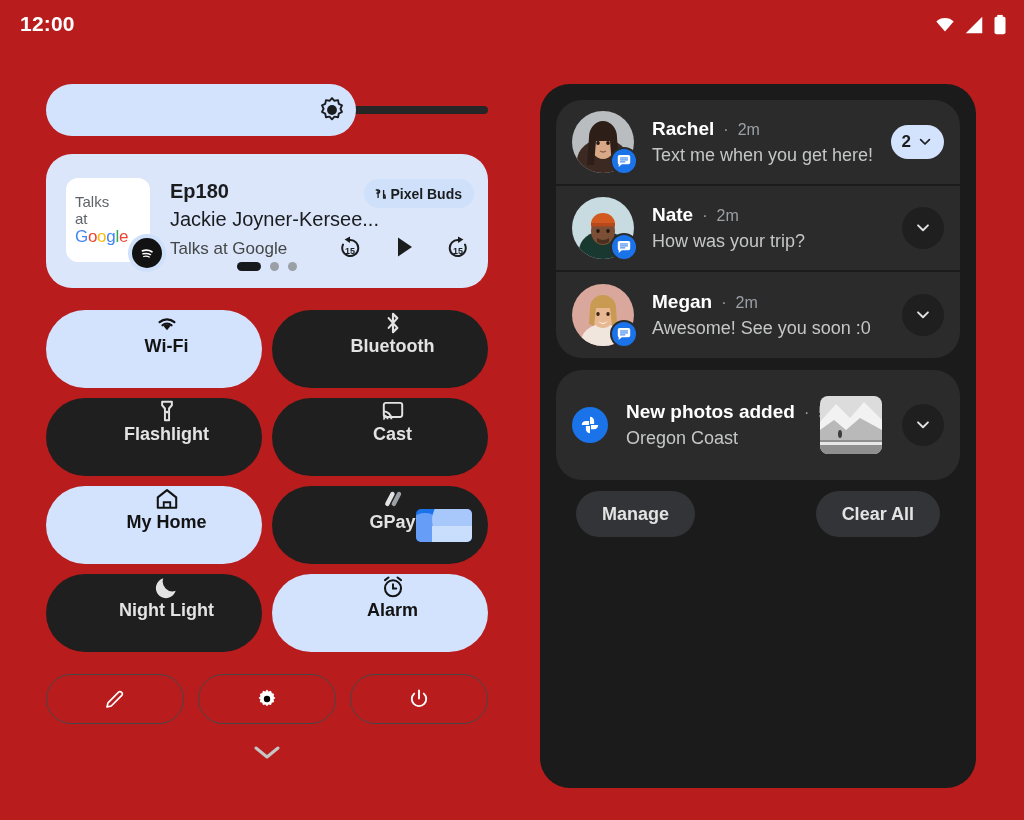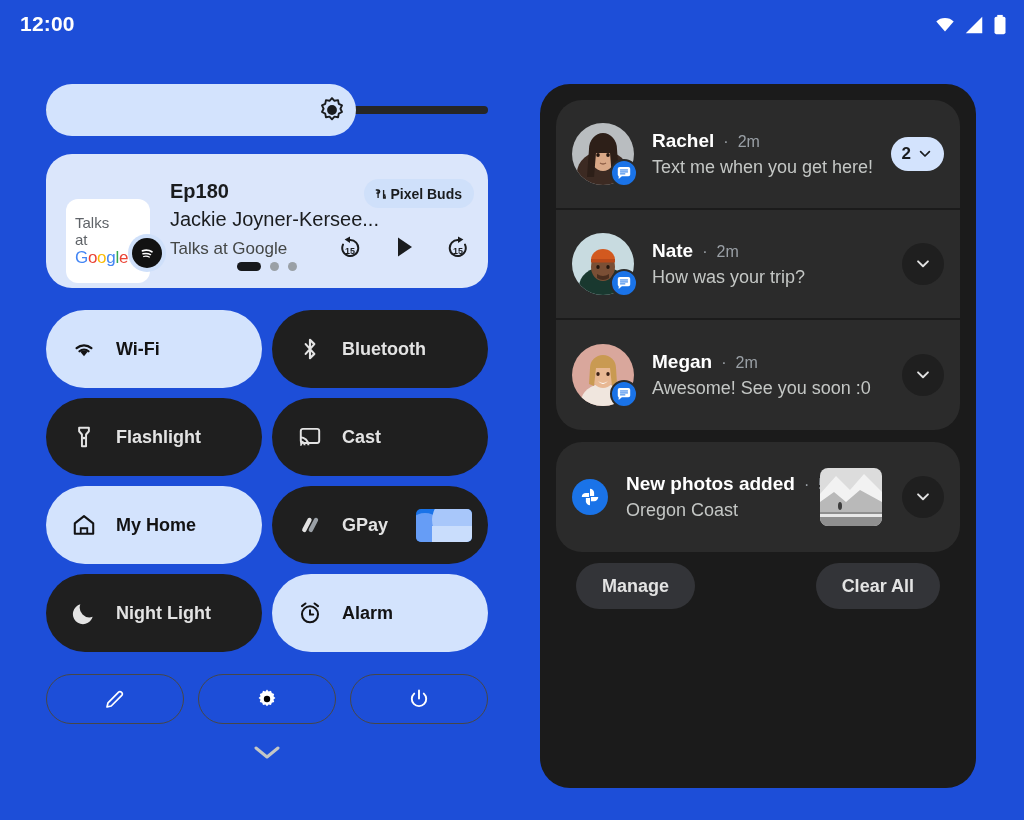--- a/index.html
+++ b/index.html
@@ -2,21 +2,21 @@
 <html><head>
 <meta charset="utf-8">
 <style>
   * { box-sizing: border-box; margin: 0; padding: 0; }
   html, body {
     width: 1024px; height: 820px;
     background: #000000;
     font-family: "Liberation Sans", sans-serif;
     overflow: hidden;
   }
-  #root { position: relative; width: 1024px; height: 820px; background: #1d4ed8; }
+  #root { position: relative; width: 1024px; height: 820px; background: #b91c1c; }
 
   
   .statusbar { position: absolute; top: 0; left: 0; width: 1024px; height: 52px; }
   .sb-clock {
     position: absolute; left: 20px; top: 12px;
     color: #ffffff; font-size: 21px; font-weight: 700; letter-spacing: .2px;
   }
   .sb-icons { position: absolute; right: 16px; top: 14px; display: flex; align-items: center; gap: 7px; }
 
   
@@ -35,21 +35,21 @@
   .bright-icon { position: absolute; left: 272px; top: 12px; width: 28px; height: 28px; }
 
   
   .media-card {
     position: relative; margin-top: 18px; width: 442px; height: 134px;
     background: #dbe6fb; border-radius: 26px;
   }
   .media-art {
     position: absolute; left: 20px; top: 24px; width: 84px; height: 84px;
     background: #ffffff; border-radius: 12px;
-    display: flex; flex-direction: column; justify-content: center; padding-left: 9px; margin-top: 21px;
+    display: flex; flex-direction: column; justify-content: center; padding-left: 9px;
   }
   .art-l1, .art-l2 { color: #5f6368; font-size: 15px; line-height: 17px; font-weight: 400; }
   .g-logo { font-size: 17px; font-weight: 500; line-height: 20px; letter-spacing: -.3px; }
   .g-b { color: #4285f4; } .g-r { color: #ea4335; } .g-y { color: #fbbc05; }
   .g-bl { color: #4285f4; } .g-g { color: #34a853; } .g-r2 { color: #ea4335; }
   .spotify-badge {
     position: absolute; left: 82px; top: 80px; width: 38px; height: 38px;
     background: #cfe0fa; border-radius: 50%; display: flex; align-items: center; justify-content: center;
   }
   .spot-circle {
@@ -79,21 +79,21 @@
   }
   .ctl { width: 28px; height: 28px; display: flex; align-items: flex-end; justify-content: center; }
   .dots { position: absolute; left: 0; right: 0; top: 108px; display: flex; justify-content: center; align-items: center; gap: 9px; }
   .dot { width: 9px; height: 9px; border-radius: 5px; background: #9aa0a6; }
   .dot.active { width: 24px; background: #17191c; }
 
   
   .tiles { margin-top: 22px; display: grid; grid-template-columns: 216px 216px; gap: 10px 10px; }
   .tile {
     height: 78px; border-radius: 39px; background: #1f1f1f;
-    display: flex; align-items: center; padding-left: 25px; gap: 19px; position: relative;
+    display: flex; align-items: center; padding-left: 25px; position: relative; flex-direction: column;
   }
   .tile.on { background: #d3e3fd; }
   .tile-label { font-size: 18px; font-weight: 700; color: #e3e3e3; white-space: nowrap; }
   .tile.on .tile-label { color: #131314; }
   .tile-icon { width: 26px; height: 26px; display: flex; align-items: center; justify-content: center; flex: none; }
   .gpay-card {
     position: absolute; right: 16px; top: 23px; width: 56px; height: 33px;
     border-radius: 5px; overflow: hidden; background: #1a73e8;
   }
   .gpay-card .c1 { position: absolute; right: -6px; top: -12px; width: 46px; height: 46px; border-radius: 50%; background: #a8c7fa; }
@@ -108,21 +108,21 @@
   }
   .collapse { margin-top: 18px; display: flex; justify-content: center; }
 
   
   .notif-panel {
     position: absolute; left: 540px; top: 84px; width: 436px; height: 704px;
     background: #1b1b1b; border-radius: 30px; padding: 16px;
   }
   .notif-group { border-radius: 26px; overflow: hidden; }
   .notif {
-    position: relative; background: #2b2b2b; height: 110px; padding: 0 16px;
+    position: relative; background: #2b2b2b; height: 86px; padding: 0 16px;
     display: flex; align-items: center; border-bottom: 2px solid #1b1b1b;
   }
   .notif:last-child { border-bottom: none; }
   .notif-photos {
     position: relative; background: #2b2b2b; height: 110px; padding: 8px 16px;
     display: flex; align-items: center; border-radius: 26px; margin-top: 12px;
   }
   .avatar-wrap { position: relative; width: 62px; height: 62px; flex: none; margin-right: 18px; }
   .avatar { width: 62px; height: 62px; border-radius: 50%; overflow: hidden; position: relative; }
   .app-badge {

